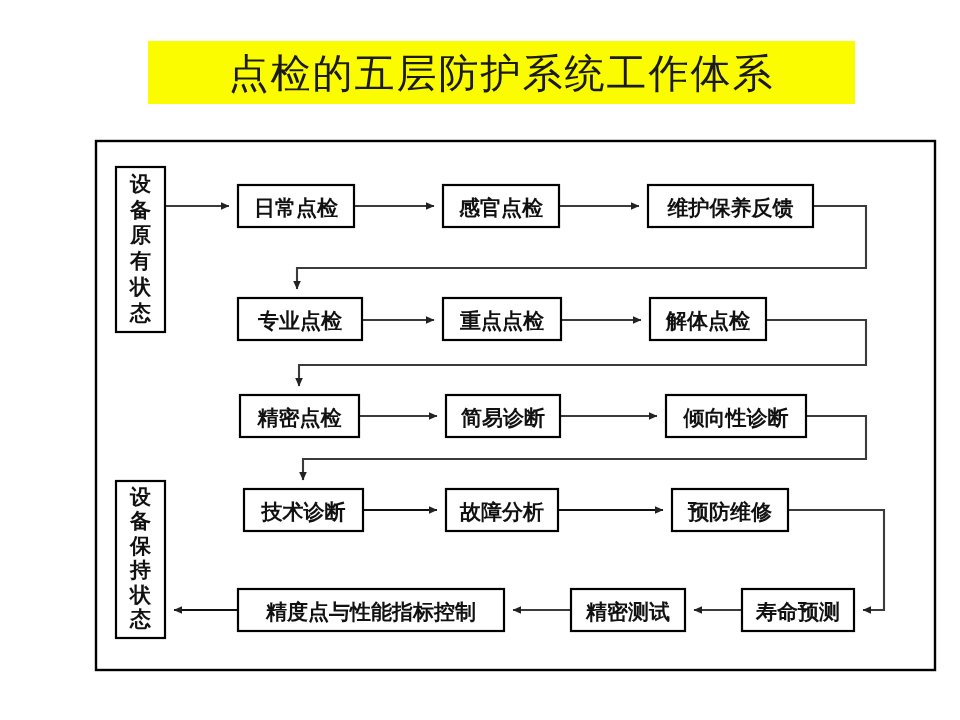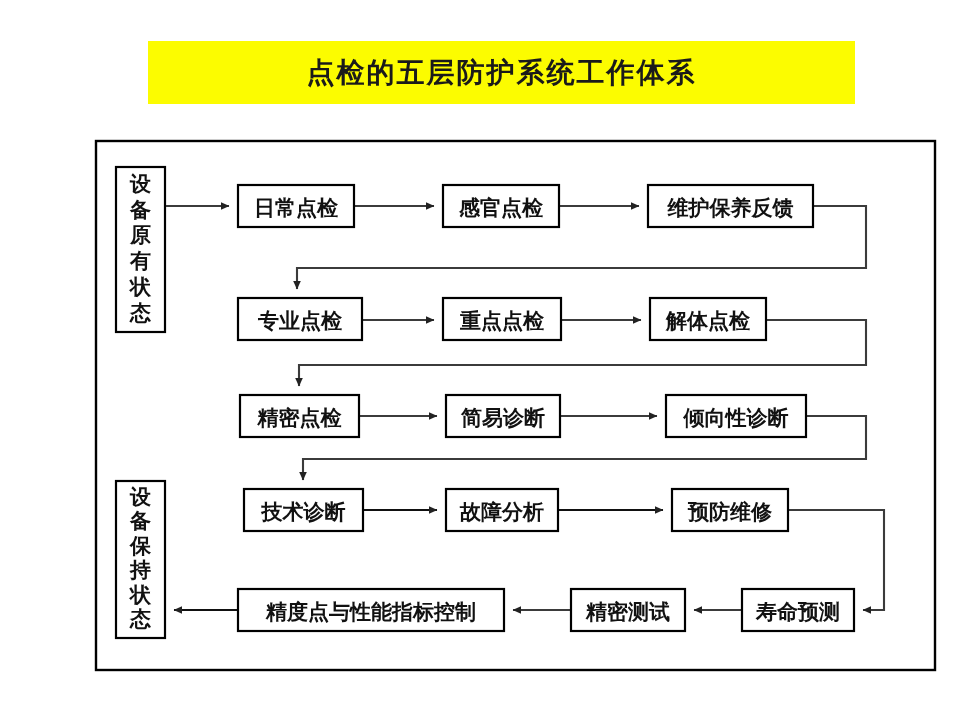--- a/index.html
+++ b/index.html
@@ -28,22 +28,22 @@
     width: 707px;
     height: 63px;
     background: #FCFC00;
     display: flex;
     align-items: center;
     justify-content: center;
     box-sizing: border-box;
   }
   #title-text {
     font-family: "DejaVu Serif", "Liberation Serif", serif;
-    font-size: 28px;
-    font-weight: bold;
+    font-size: 40px;
+    font-weight: normal;
     color: #1a1a1a;
     letter-spacing: 2px;
     line-height: 1;
     white-space: nowrap;
     text-align: center;
   }
   
   #diagram-svg {
     position: absolute;
     left: 0;

